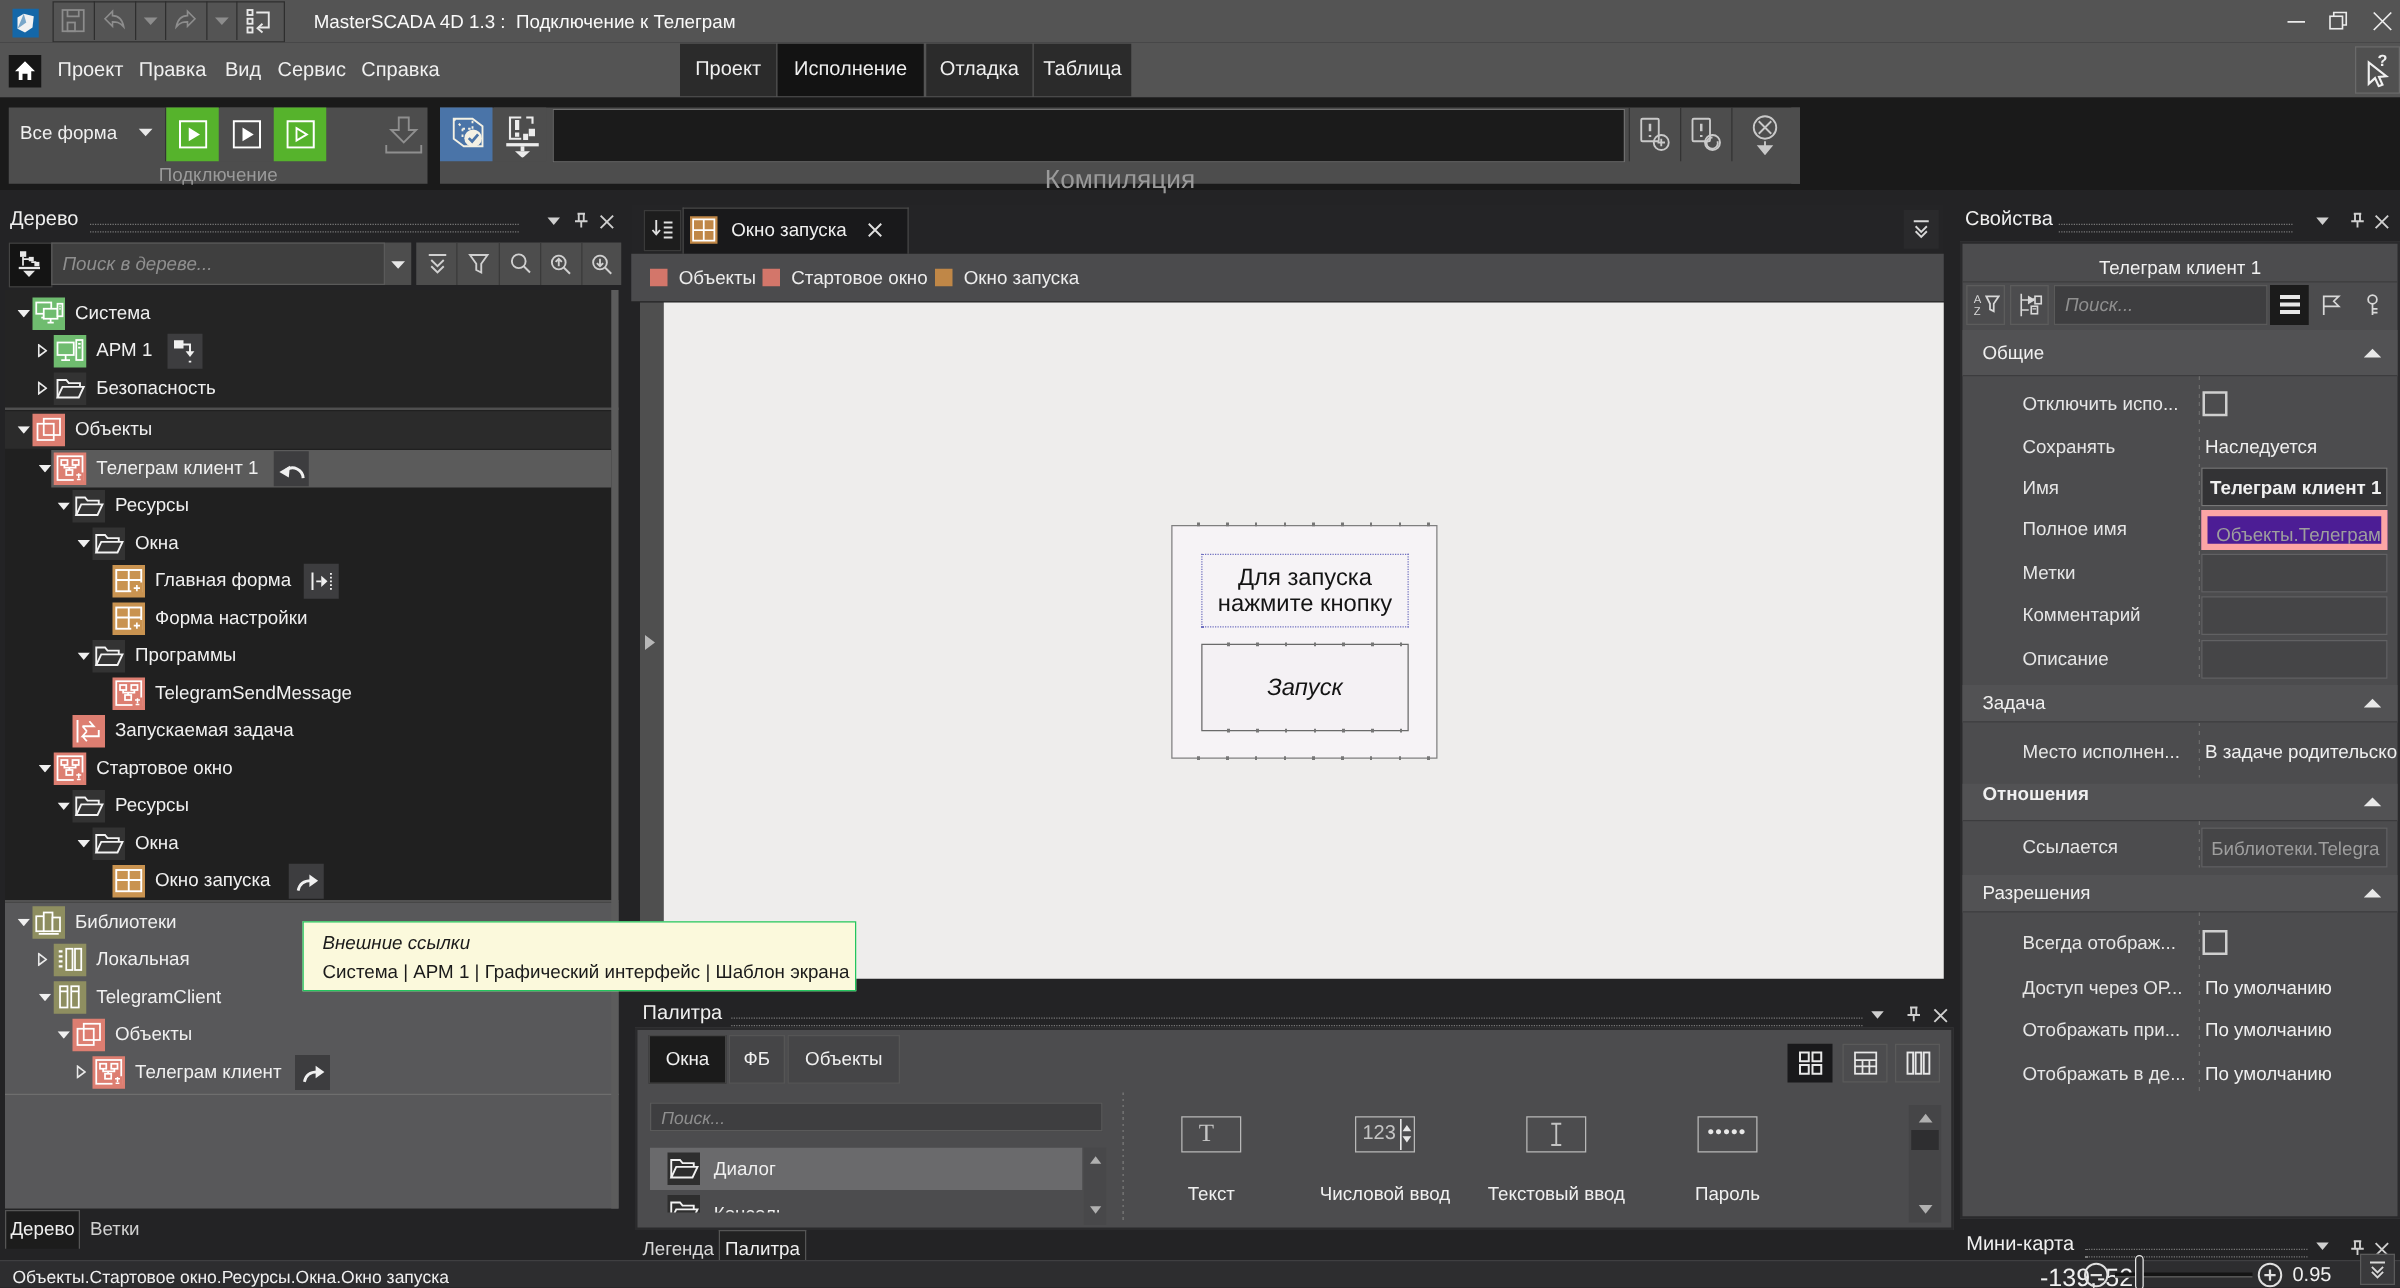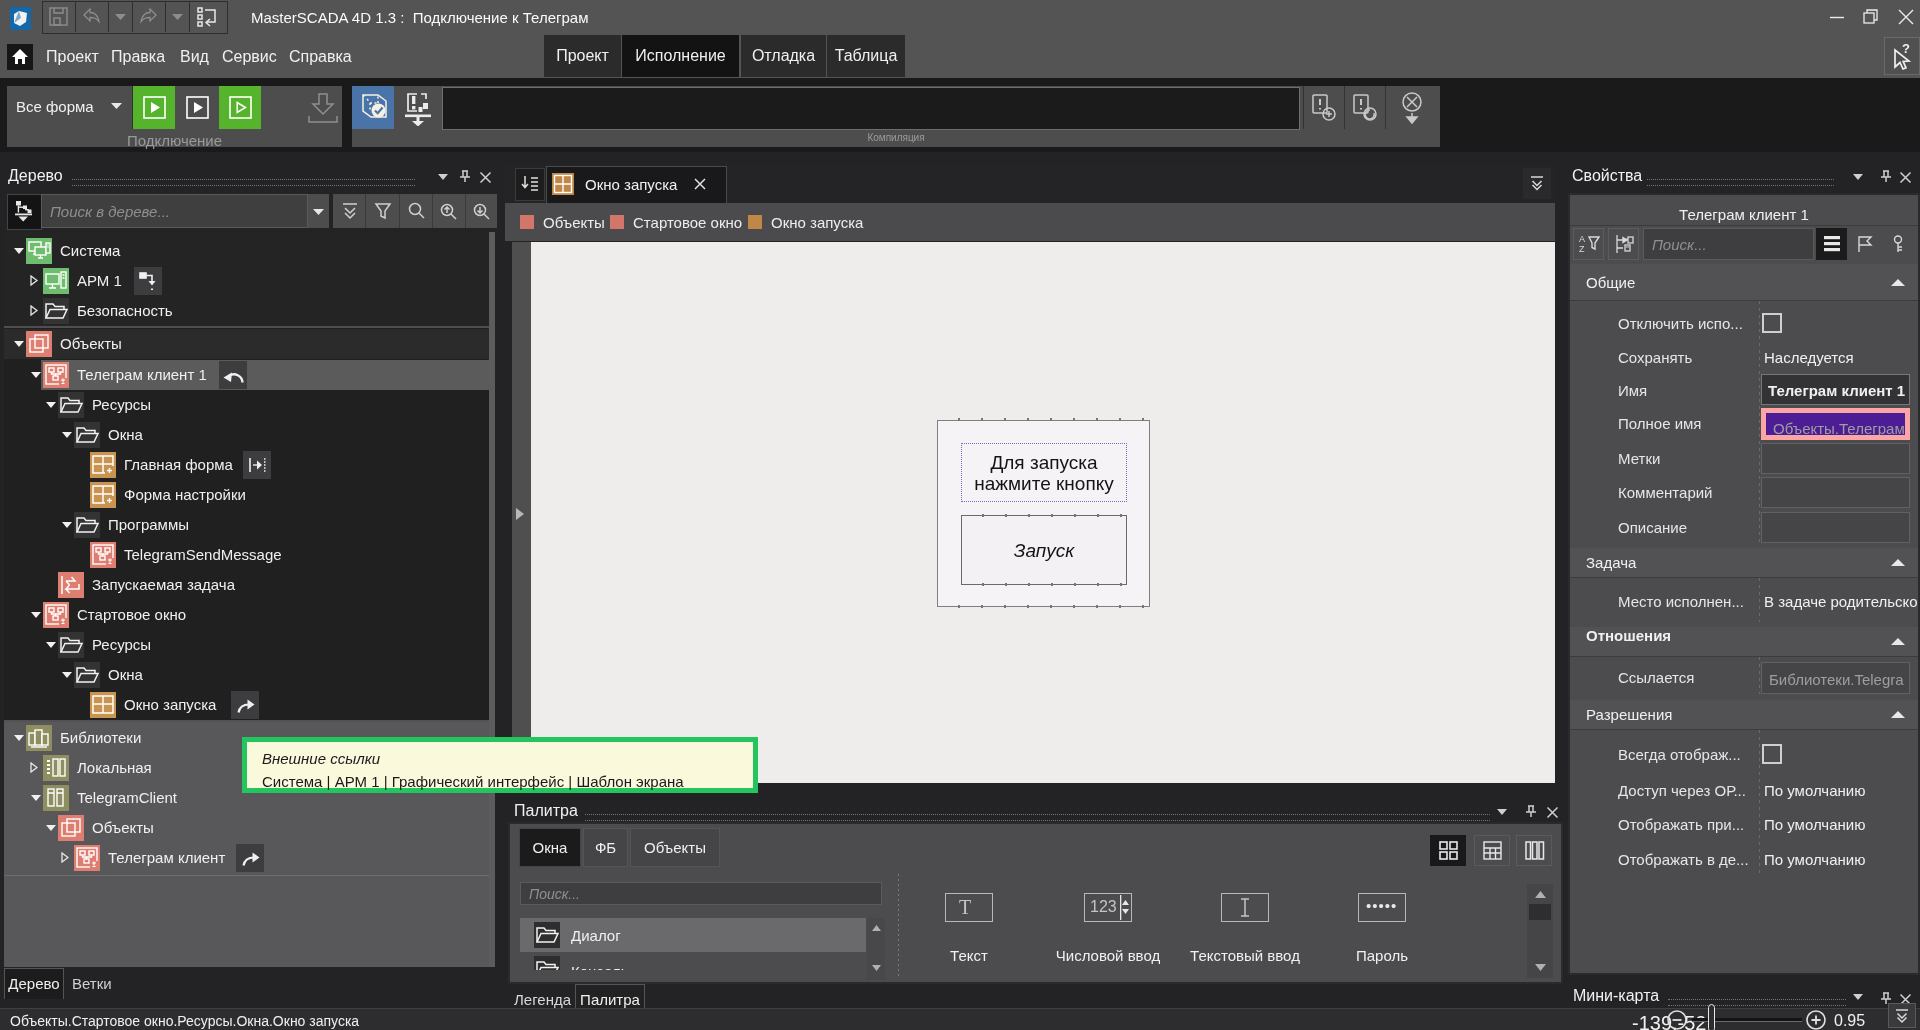--- a/index.html
+++ b/index.html
@@ -125,21 +125,21 @@
       <path d="M8.2 6.5 L16.5 11.5 L8.2 16.5 Z" fill="none" stroke="#fff" stroke-width="1.5"></path>
     </svg>
   <svg class="abs" style="left:305px;top:14px" width="36" height="32" viewBox="0 0 36 32">
       <g fill="none" stroke="#8f8f8f" stroke-width="1.5">
         <path d="M14 2 h8 v10 h6 l-10 10 l-10 -10 h6 Z"></path>
         <path d="M4 24 v6 h28 v-6"></path>
       </g>
     </svg>
 
   <div class="abs" style="left:352px;top:8px;width:1088px;height:61px;background:#4d4d4d;"></div>
-  <div class="txt" style="left:352px;top:55px;width:1088px;text-align:center;font-size:10px;color:#9a9a9a;">Компиляция</div>
+  <div class="txt" style="left:352px;top:55px;width:1088px;text-align:center;font-size:21px;color:#9a9a9a;">Компиляция</div>
   <div class="abs" style="left:352px;top:8px;width:42px;height:43px;background:#4a74a8;"></div>
   <svg class="abs" style="left:361px;top:93px;margin-top:-78px" width="28" height="28" viewBox="0 0 28 28">
       <g fill="none" stroke="#f4f1e4" stroke-width="1.5">
         <path d="M2 2 H17 L25 8 V24 H10 L2 18 Z"></path>
         <path d="M2 2 L4.5 4.5 M6 6 L7.5 7.5" stroke-dasharray="2 2.5"></path>
         <path d="M9 10 H17 M17 10 V3" stroke-dasharray="2 2.5"></path>
         <path d="M9 10 V18" stroke-dasharray="2 2.5"></path>
       </g>
       <circle cx="17.5" cy="17.5" r="7" fill="#f4f1e4"></circle>
       <path d="M14 17.5 L16.7 20.2 L21.5 14.5" fill="none" stroke="#4a74a8" stroke-width="2.2"></path>
@@ -883,16 +883,16 @@
   <div class="abs" style="left:1888px;top:-6px;width:28px;height:25px;background:#3a3a3c;border:1px solid #5a5a5a;box-sizing:border-box;"></div>
   <svg class="abs" style="left:1894px;top:-1px" width="16" height="16" viewBox="0 0 16 16">
       <g fill="none" stroke="#d8d8d8" stroke-width="1.5">
         <path d="M2 2 h12"></path>
         <path d="M3.5 5.5 L8 10 L12.5 5.5"></path>
         <path d="M3.5 9.5 L8 14 L12.5 9.5"></path>
       </g>
     </svg>
 </div>
 
-<div class="abs" id="tooltip" style="left:242px;top:737px;width:516px;height:56px;background:#fbf9dc;border:5px solid #22c55e;box-sizing:border-box;z-index:50;">
+<div class="abs" id="tooltip" style="left:242px;top:737px;width:443px;height:56px;background:#fbf9dc;border:1px solid #22c55e;box-sizing:border-box;z-index:50;">
   <div class="txt" style="left:15px;top:9px;color:#1a1a1a;font-style:italic;">Внешние ссылки</div>
   <div class="txt" style="left:15px;top:32px;color:#1a1a1a;">Система | АРМ 1 | Графический интерфейс | Шаблон экрана</div>
 </div>
 
 </body></html>

